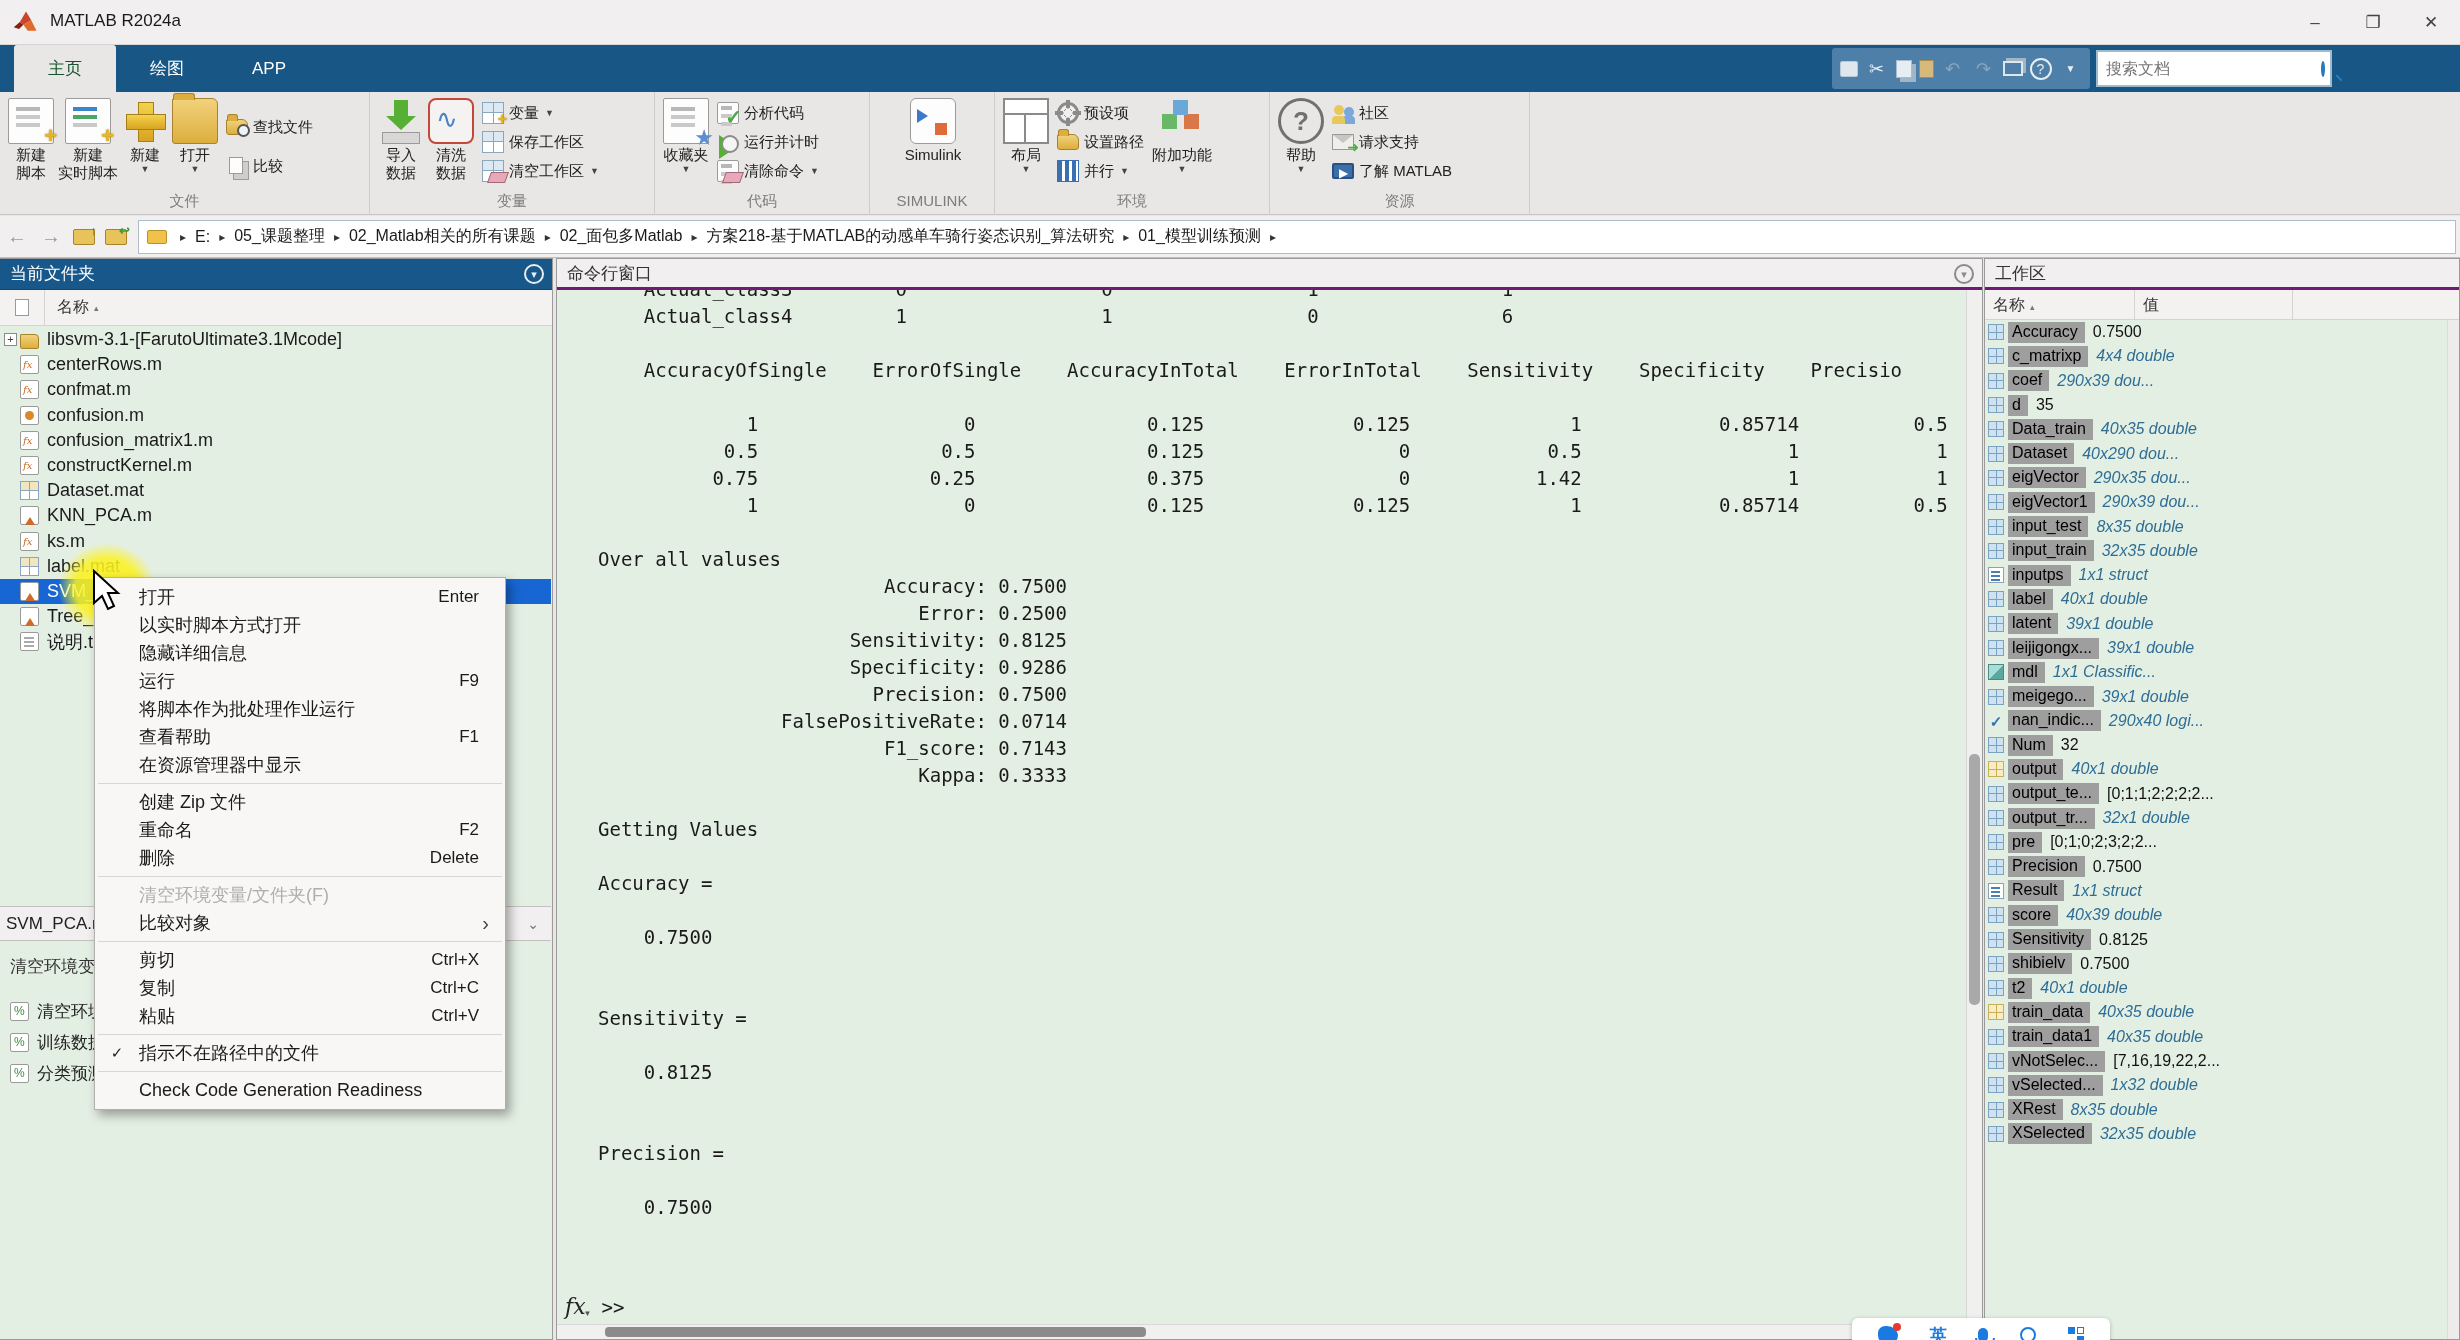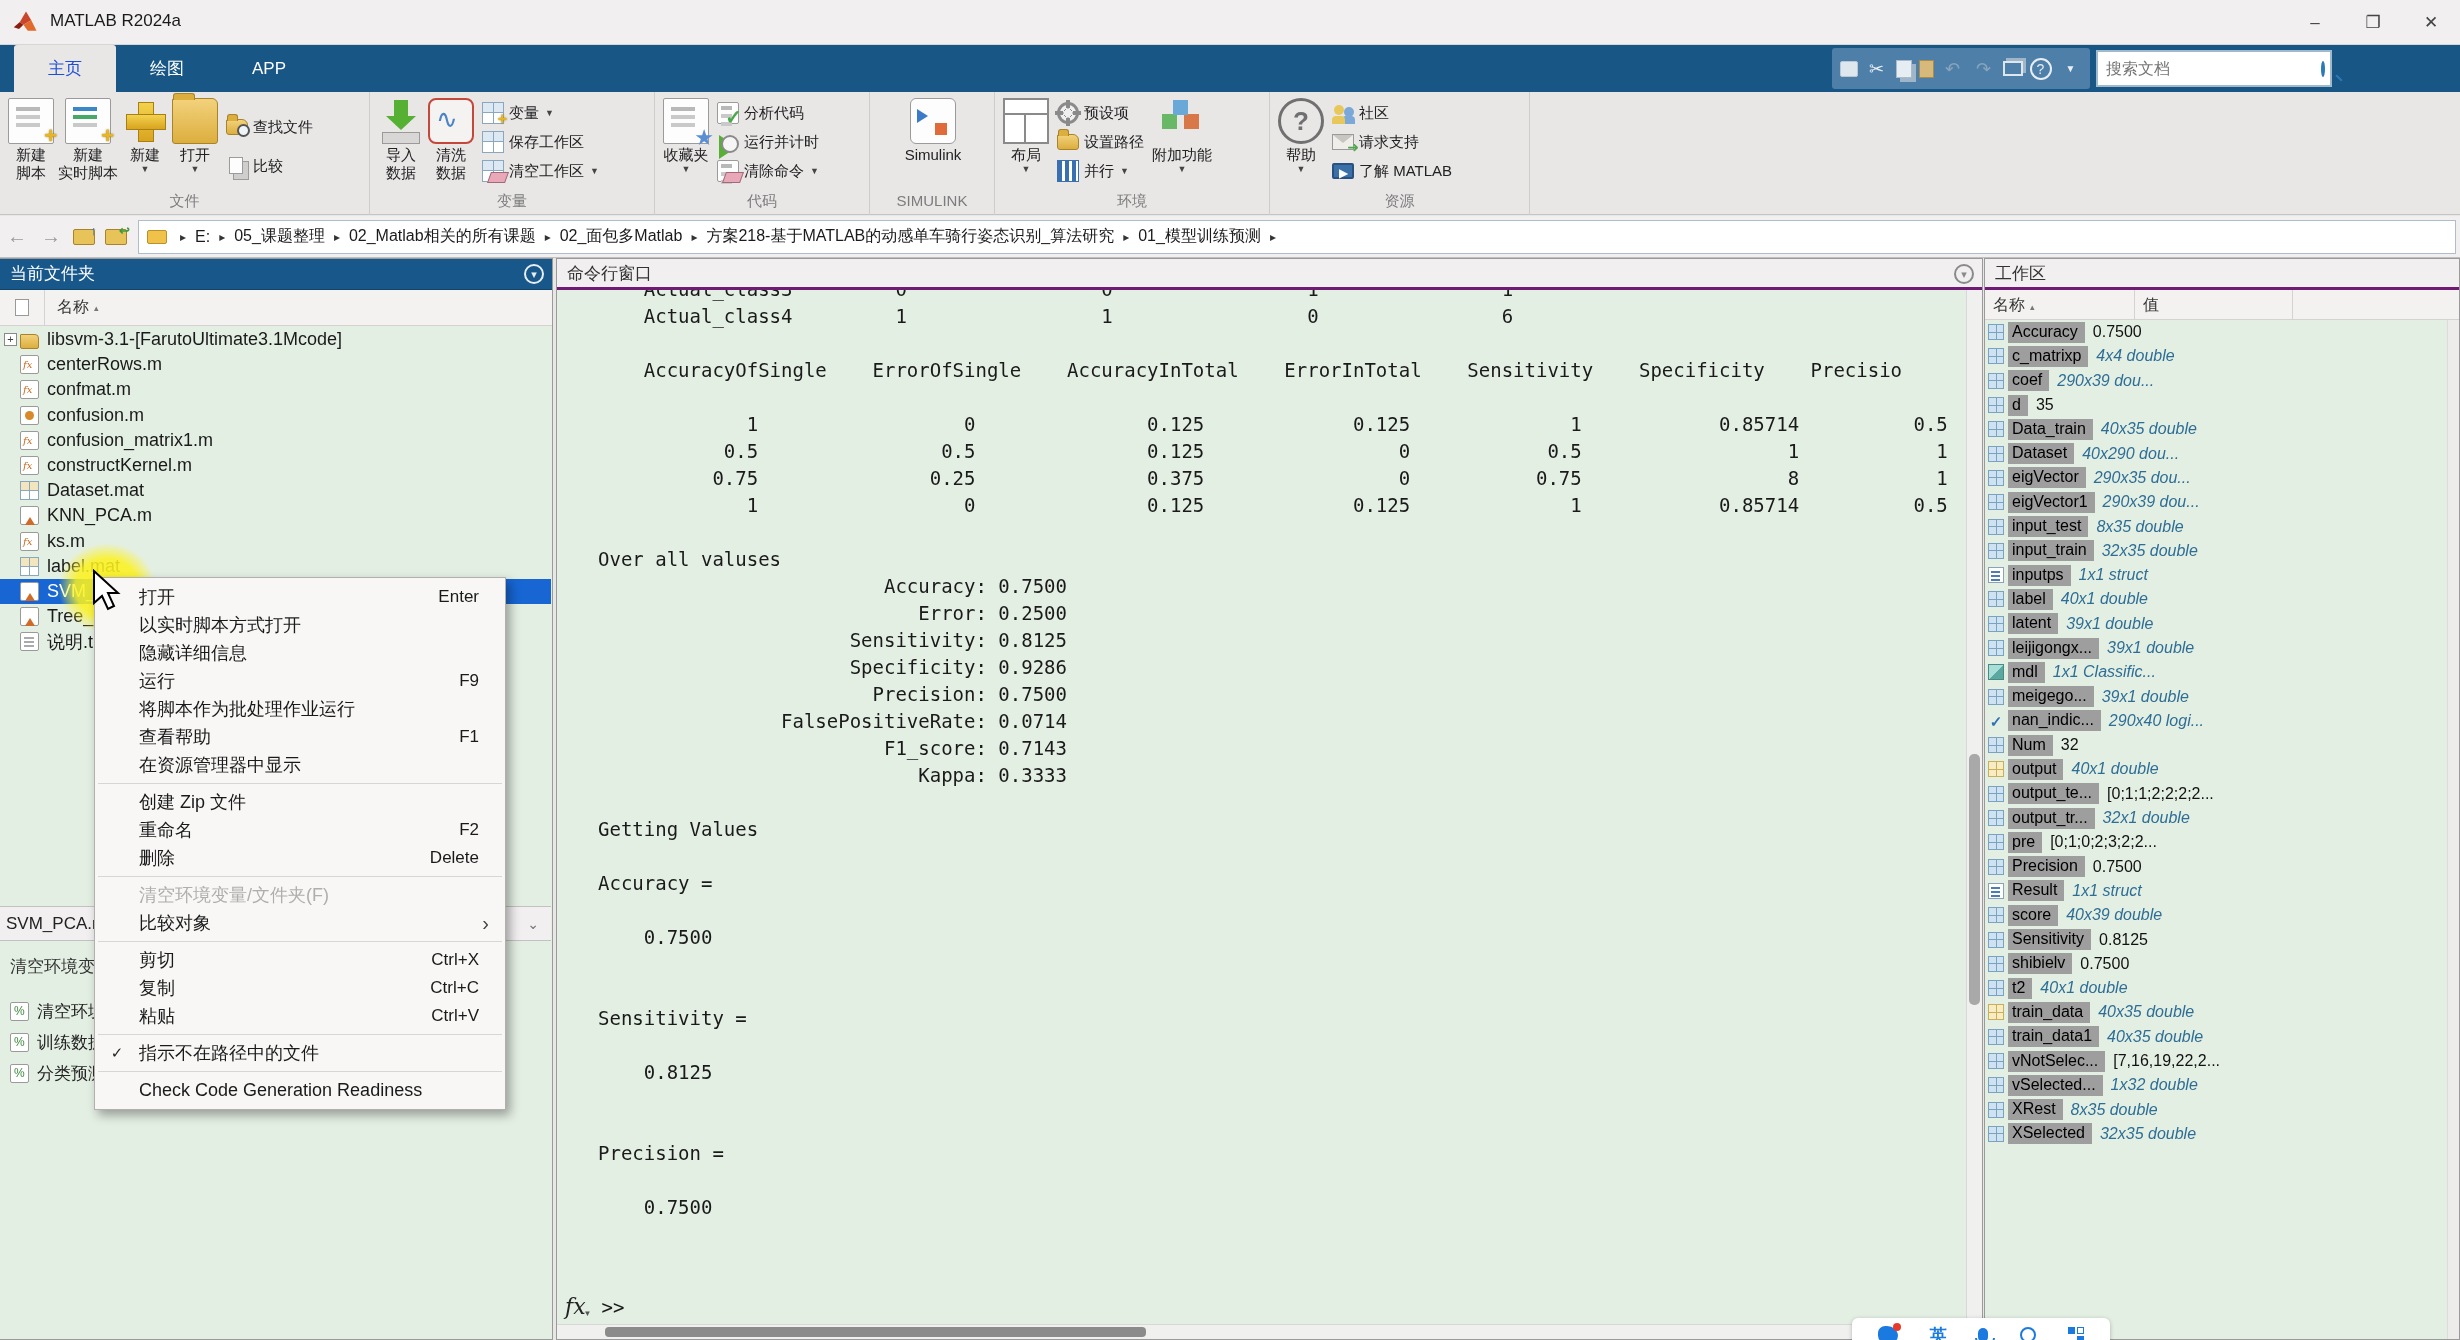--- a/index.html
+++ b/index.html
@@ -9,21 +9,21 @@
   .titlebar { position:absolute; left:0; top:0; width:2460px; height:45px; background:#f1efef; border-bottom:1px solid #d8d5d5; }
   .mlogo { position:absolute; left:12px; top:8px; width:28px; height:28px; }
   .wtitle { position:absolute; left:50px; top:11px; font-size:17px; color:#1a1a1a; }
   .winbtns { position:absolute; right:0; top:0; height:45px; display:flex; }
   .winbtn { width:58px; height:45px; text-align:center; line-height:45px; font-size:17px; color:#444; }
 
   
   .band { position:absolute; left:0; top:45px; width:2460px; height:47px; background:#175685; }
   .tabs { position:absolute; left:14px; top:0; height:47px; display:flex; }
   .tab { padding:0 34px; line-height:47px; color:#fff; font-size:17px; }
-  .tab.active { background:#e9e6e6; color:#1d4ed8; border-radius:3px 3px 0 0; }
+  .tab.active { background:#e9e6e6; color:#14532d; border-radius:3px 3px 0 0; }
   .quickbar { position:absolute; left:1832px; top:3px; width:258px; height:41px; background:#4e7fa8; background:#4e7fa8; border-radius:3px; display:flex; align-items:center; justify-content:space-around; padding:0 4px; }
   .qi { color:#e9eff5; font-size:18px; width:24px; text-align:center; }
   .qi.dim { color:#87a5bd; }
   .qi-save { width:18px; height:16px; background:#dfe7ee; border-radius:2px; border:1px solid #b9c8d4; }
   .qi-copy { width:16px; height:18px; background:#e6edf3; border:1px solid #aabccb; box-shadow:4px 4px 0 #9fb6c8; }
   .qi-paste { width:15px; height:18px; background:#d8b97c; border:1px solid #a8limit; border:1px solid #a88c4e; }
   .qi-win { width:20px; height:15px; border:2px solid #dfe7ee; box-shadow:3px -3px 0 #9fb6c8; }
   .qi-help { width:22px; height:22px; border-radius:50%; border:2px solid #e6edf3; color:#e6edf3; font-size:14px; line-height:18px; }
   .searchbox { position:absolute; left:2096px; top:5px; width:236px; height:37px; background:#fff; border:2px solid #9fb9cd; display:flex; align-items:center; }
   .searchbox input { flex:1; border:none; outline:none; font-size:16px; padding:0 8px; color:#333; background:transparent; font-family:"Liberation Sans",sans-serif; }
@@ -735,21 +735,21 @@
   <div class="cmdbody">
     <div class="cmdlines">
 
     <div class="cline">    Actual_class3         0                 0                 1                1</div>
         <div class="cline">    Actual_class4         1                 1                 0                6</div>
         <div class="cline"></div>
         <div class="cline">    AccuracyOfSingle    ErrorOfSingle    AccuracyInTotal    ErrorInTotal    Sensitivity    Specificity    Precisio</div>
         <div class="cline"></div>
         <div class="cline">             1                  0               0.125             0.125              1            0.85714          0.5</div>
         <div class="cline">           0.5                0.5               0.125                 0            0.5                  1            1</div>
-        <div class="cline">          0.75               0.25               0.375                 0           0.75                  8            1</div>
+        <div class="cline">          0.75               0.25               0.375                 0           1.42                  1            1</div>
         <div class="cline">             1                  0               0.125             0.125              1            0.85714          0.5</div>
         <div class="cline"></div>
         <div class="cline">Over all valuses</div>
         <div class="cline">                         Accuracy: 0.7500</div>
         <div class="cline">                            Error: 0.2500</div>
         <div class="cline">                      Sensitivity: 0.8125</div>
         <div class="cline">                      Specificity: 0.9286</div>
         <div class="cline">                        Precision: 0.7500</div>
         <div class="cline">                FalsePositiveRate: 0.0714</div>
         <div class="cline">                         F1_score: 0.7143</div>

